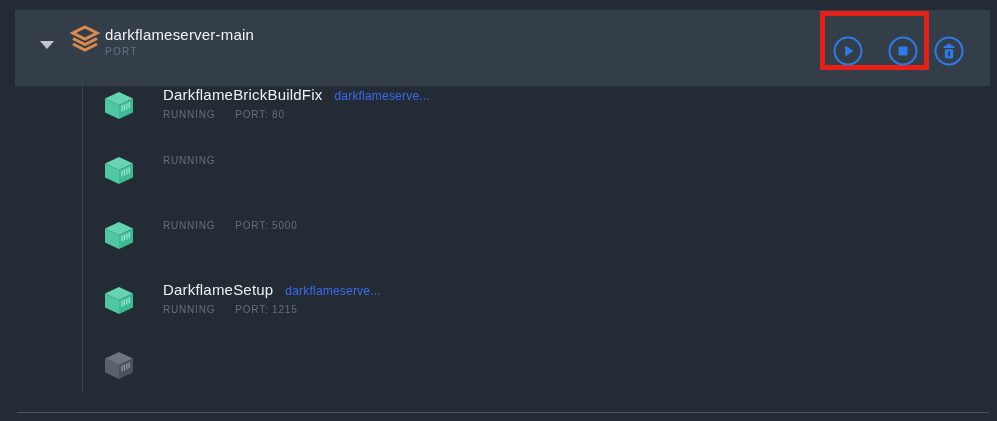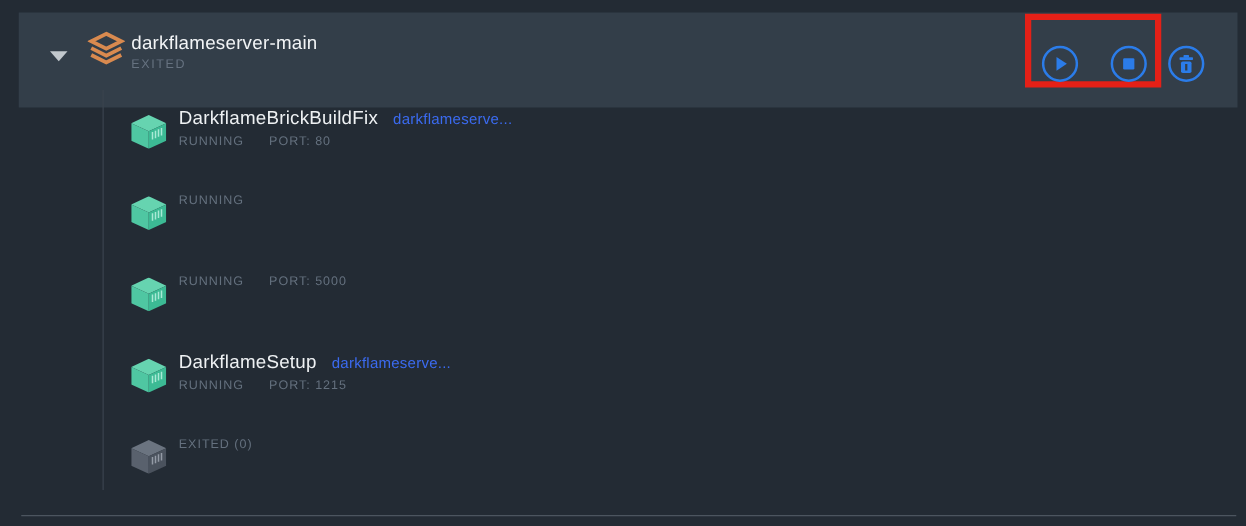--- a/index.html
+++ b/index.html
@@ -38,21 +38,21 @@
     position:absolute;left:805px;top:1px;width:109px;height:59px;
     border:5px solid #e52017;box-sizing:border-box;pointer-events:none;
   }
 
   
   .tree-line{
     position:absolute;left:82px;top:72px;width:1px;height:320px;
     background:#3a434d;
   }
   .rows{position:absolute;left:105px;top:86px;}
-  .row{height:65px;display:flex;align-items:flex-start;cursor:pointer;}
+  .row{height:65px;display:flex;align-items:flex-start;cursor:pointer;gap:20px;}
   .cube{display:block;margin-top:6px;width:28px;height:27px;flex:0 0 28px;}
   .cube.running{--top:#66d4b0;--left:#4fc7a2;--right:#3cba94;--stripe:#a9ead5;}
   .cube.exited{--top:#6b7480;--left:#59616d;--right:#4a525d;--stripe:#949ba6;}
   .cube .ft{fill:var(--top);}
   .cube .fl{fill:var(--left);}
   .cube .fr{fill:var(--right);}
   .cube .st{stroke:var(--stripe);stroke-width:1.2;}
   .row-text{margin-left:10px;}
   .row-title{font-size:15px;line-height:18px;color:#eef1f3;letter-spacing:.2px;}
   .row-link{font-size:12px;color:#3b6bf0;text-decoration:none;margin-left:12px;cursor:pointer;}
@@ -75,21 +75,21 @@
   <span class="stack-icon">
     <svg width="30" height="30" viewBox="0 0 30 30">
       <polygon points="15,3 27,9 15,15 3,9" fill="none" stroke="#d98a4f" stroke-width="3"></polygon>
       <polyline points="3,14.5 15,20.5 27,14.5" fill="none" stroke="#d98a4f" stroke-width="3"></polyline>
       <polyline points="3,20 15,26 27,20" fill="none" stroke="#d98a4f" stroke-width="3"></polyline>
     </svg>
   </span>
 
   <div class="titles">
     <div class="proj-title">darkflameserver-main</div>
-    <div class="proj-sub">EXITED</div>
+    <div class="proj-sub">PORT</div>
   </div>
 
   <div class="annotation-box"></div>
 
   <button class="hbtn btn-start" title="Start project">
     <svg width="30" height="30" viewBox="0 0 30 30">
       <circle cx="15" cy="15" r="13.5" fill="none" stroke="#2b7ce9" stroke-width="2"></circle>
       <path d="M12.2 9.5 L20.5 15 L12.2 20.5 Z" fill="#2b7ce9"></path>
     </svg>
   </button>
@@ -204,21 +204,18 @@
         <polygon class="ft" points="14,0 28,6.5 14,13 0,6.5"></polygon>
         <polygon class="fl" points="0,6.5 14,13 14,27 0,20.5"></polygon>
         <polygon class="fr" points="14,13 28,6.5 28,20.5 14,27"></polygon>
         <line class="st" x1="17" y1="13.6" x2="17" y2="19.6"></line>
         <line class="st" x1="19.4" y1="12.5" x2="19.4" y2="18.5"></line>
         <line class="st" x1="21.8" y1="11.4" x2="21.8" y2="17.4"></line>
         <line class="st" x1="24.2" y1="10.3" x2="24.2" y2="16.3"></line>
       </svg>
     </span>
     <div class="row-text">
-      <div class="row-status">
-        <span>EXITED (0)</span>
-      </div>
     </div>
   </div>
 
 </div>
 
 <div class="bottom-separator"></div>
 
 </body></html>

